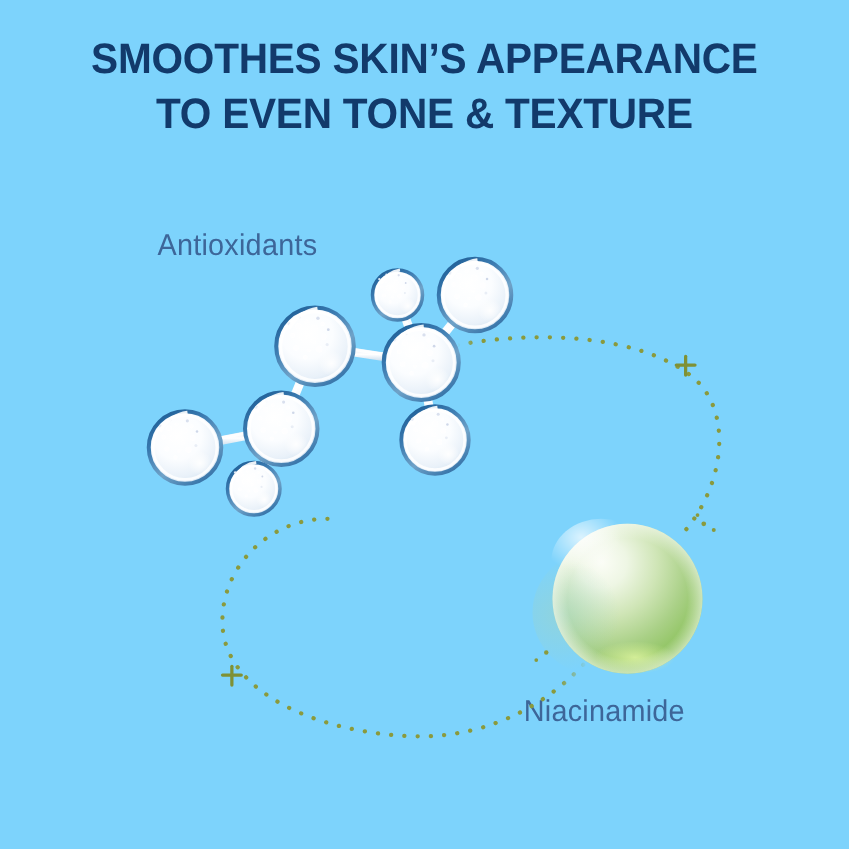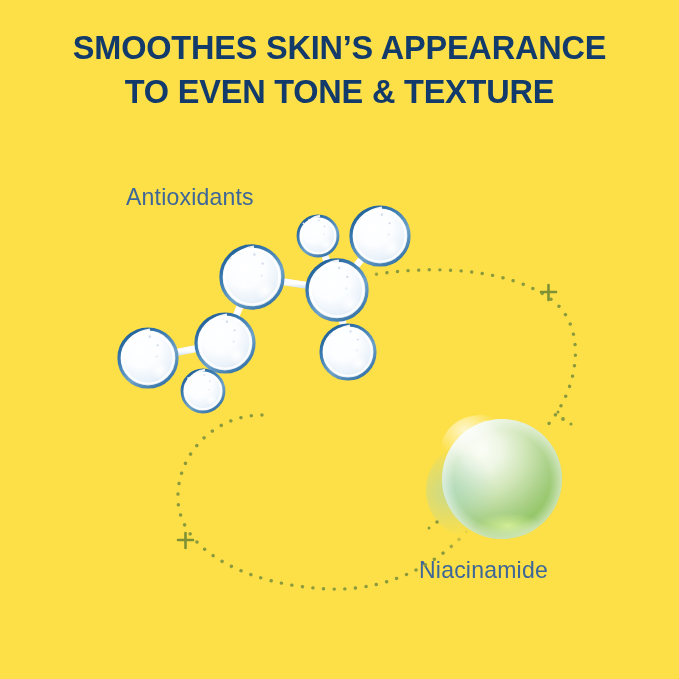--- a/index.html
+++ b/index.html
@@ -8,21 +8,21 @@
     padding: 0;
     background: #ffffff;
   }
   body {
     font-family: "Liberation Sans", sans-serif;
   }
   #stage {
     position: relative;
     width: 679px;
     height: 679px;
-    background: #fde047;
+    background: #7dd3fc;
     overflow: hidden;
   }
 
   
   .headline {
     position: absolute;
     left: 0;
     top: 26px;
     width: 679px;
     text-align: center;

